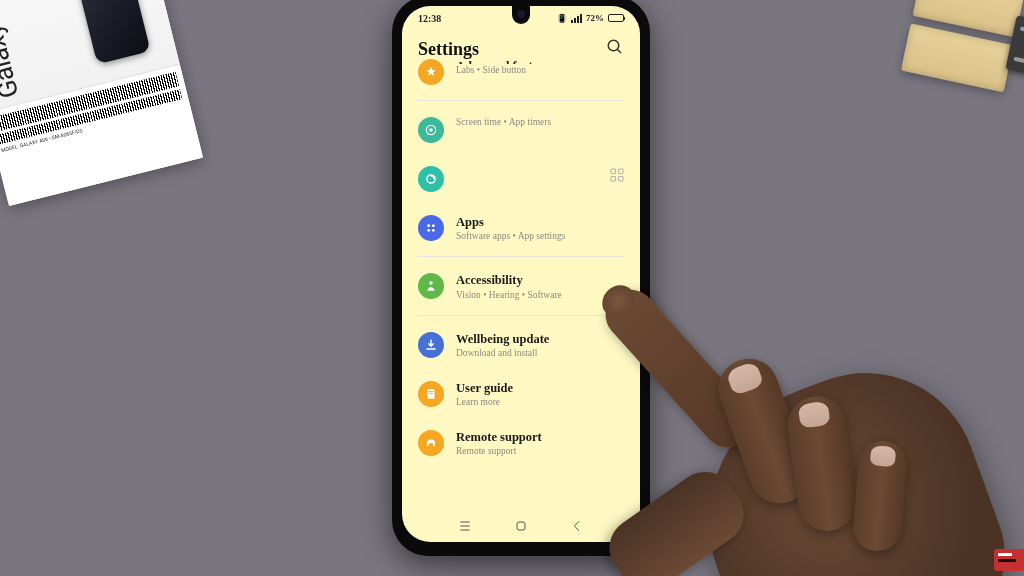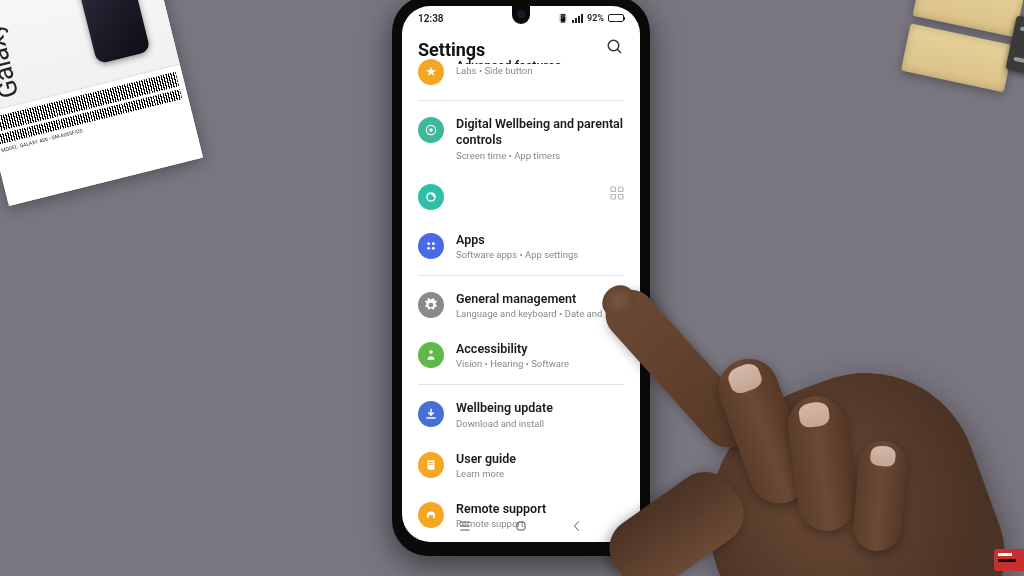--- a/index.html
+++ b/index.html
@@ -65,24 +65,25 @@
     .phone {
       position:absolute;left:392px;top:-4px;
       width:258px;height:560px;
       background:#0a0a0a;
       border-radius:36px;
       padding:10px 10px 14px;
       box-shadow:0 8px 30px rgba(0,0,0,0.55);
     }
     .screen {
       width:100%;height:100%;
-      background:#ffffff;
+      background:#fef9c3;
       border-radius:28px;
       overflow:hidden;
       position:relative;
+      font-family:Liberation Serif, serif;
     }
     .notch {
       position:absolute;top:0;left:50%;transform:translateX(-50%);
       width:18px;height:18px;background:#0a0a0a;border-radius:0 0 12px 12px;z-index:5;
     }
     .camera {position:absolute;top:4px;left:50%;transform:translateX(-50%);
       width:8px;height:8px;background:#1a1a2a;border-radius:50%;z-index:6;}
 
     
     .statusbar {
@@ -201,21 +202,21 @@
     <div class="statusbar">
       <span>12:38</span>
       <div class="status-right">
         <span style="font-size:8px">📳</span>
         <span class="sig">
             <span></span>
             <span></span>
             <span></span>
             <span></span>
           </span>
-        <span>92%</span>
+        <span>72%</span>
         <span class="batt"><span class="batt-fill"></span></span>
       </div>
     </div>
 
     <div class="header">
       <h1>Settings</h1>
       <span class="search-ic">
         <svg viewBox="0 0 24 24" fill="none" stroke="#333" stroke-width="2">
             <circle cx="10" cy="10" r="7"></circle>
             <line x1="20" y1="20" x2="15" y2="15"></line>
@@ -237,21 +238,20 @@
         </div>
         <div class="divider"></div>
         <div class="item">
           <span class="icon" style="background:#3db89b">
             <svg viewBox="0 0 24 24">
               <circle cx="12" cy="12" r="8" fill="none" stroke="#fff" stroke-width="2"></circle>
               <circle cx="12" cy="12" r="3"></circle>
             </svg>
           </span>
       <div class="item-content">
-        <div class="item-title">Digital Wellbeing and parental controls</div>
         <div class="item-sub">Screen time  •  App timers</div>
       </div>
         </div>
         <div class="item">
           <span class="icon" style="background:#2dbfa8">
             <svg viewBox="0 0 24 24">
               <circle cx="12" cy="12" r="7" fill="none" stroke="#fff" stroke-width="2.5"></circle>
               <path d="M12 7a5 5 0 015 5" stroke="#fff" stroke-width="2.5" fill="none"></path>
             </svg>
           </span>
@@ -270,31 +270,20 @@
               <circle cx="8" cy="16" r="2.5"></circle>
               <circle cx="16" cy="16" r="2.5"></circle>
             </svg>
           </span>
       <div class="item-content">
         <div class="item-title">Apps</div>
         <div class="item-sub">Software apps  •  App settings</div>
       </div>
         </div>
         <div class="divider"></div>
-        <div class="item">
-          <span class="icon" style="background:#8a8a8a">
-            <svg viewBox="0 0 24 24">
-              <path d="M12 8a4 4 0 100 8 4 4 0 000-8zm8 4l2 1-1 3-2-1a8 8 0 01-2 2l1 2-3 1-1-2h-4l-1 2-3-1 1-2a8 8 0 01-2-2l-2 1-1-3 2-1v-4l-2-1 1-3 2 1a8 8 0 012-2l-1-2 3-1 1 2h4l1-2 3 1-1 2a8 8 0 012 2l2-1 1 3-2 1z" fill="#fff"></path>
-            </svg>
-          </span>
-      <div class="item-content">
-        <div class="item-title">General management</div>
-        <div class="item-sub">Language and keyboard  •  Date and</div>
-      </div>
-        </div>
         <div class="item">
           <span class="icon" style="background:#5fb848">
             <svg viewBox="0 0 24 24">
               <circle cx="12" cy="7" r="3"></circle>
               <path d="M6 20c0-4 3-6 6-6s6 2 6 6z"></path>
             </svg>
           </span>
       <div class="item-content">
         <div class="item-title">Accessibility</div>
         <div class="item-sub">Vision  •  Hearing  •  Software</div>

